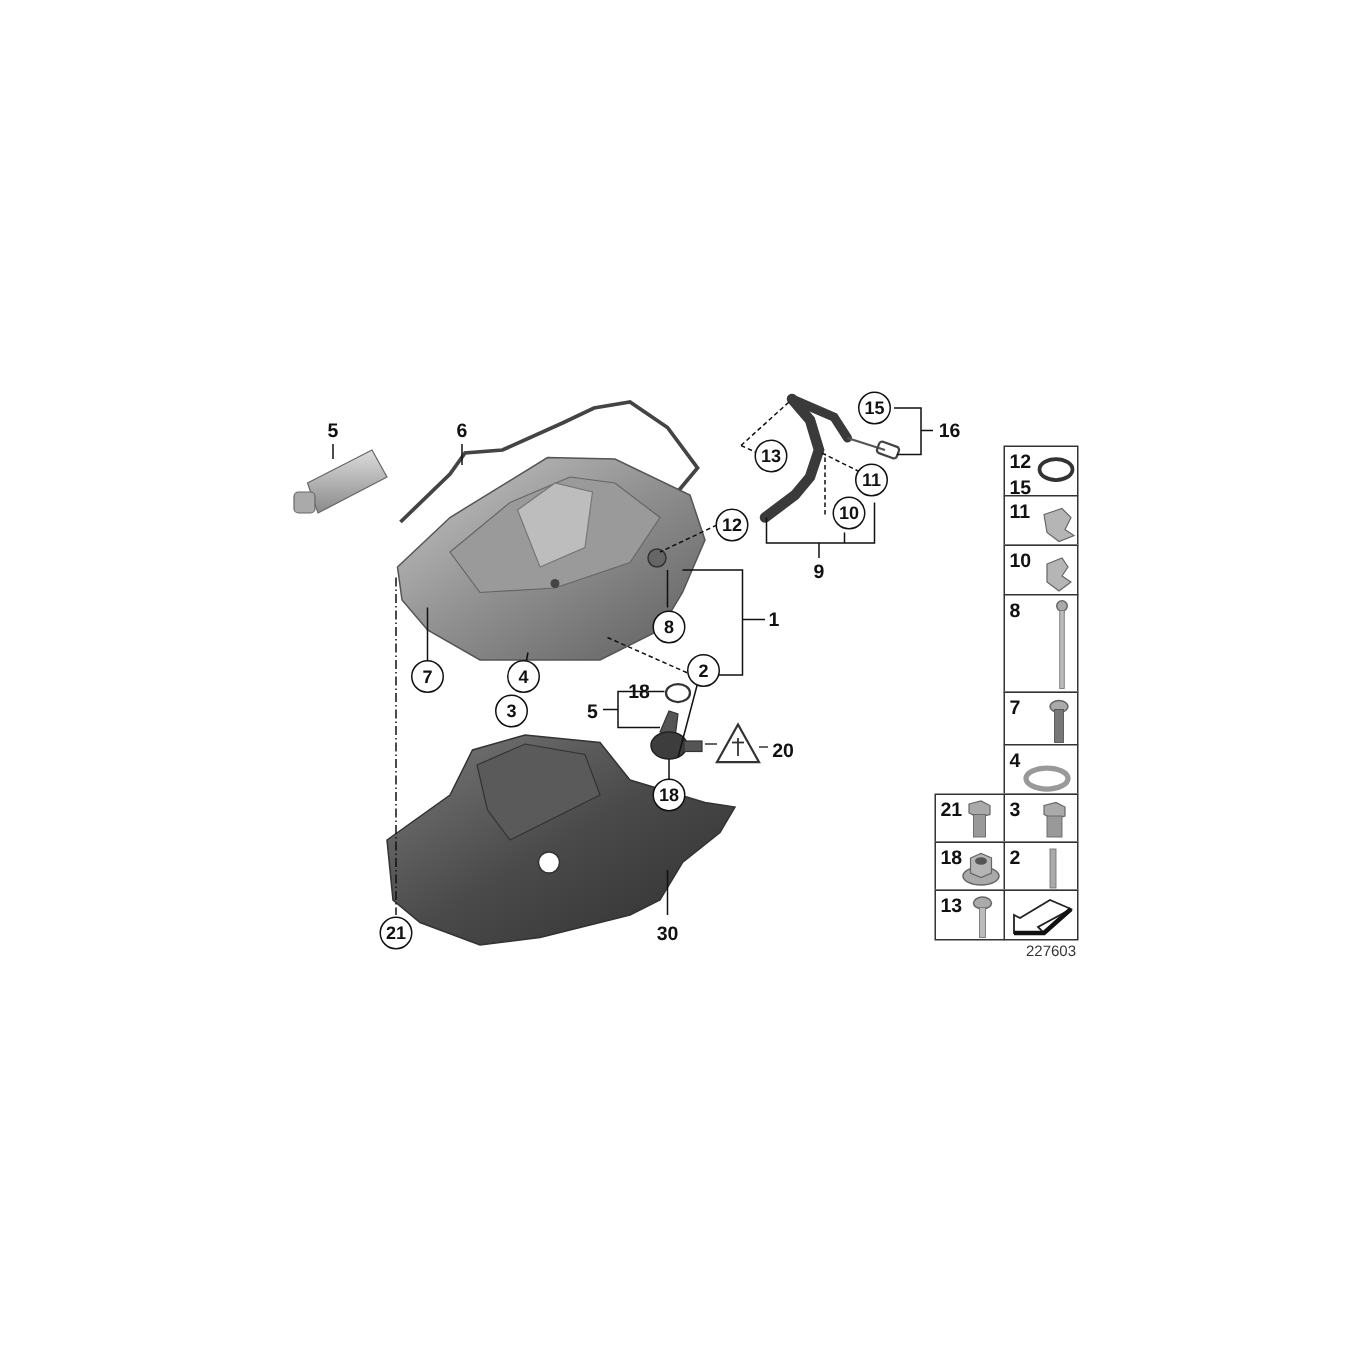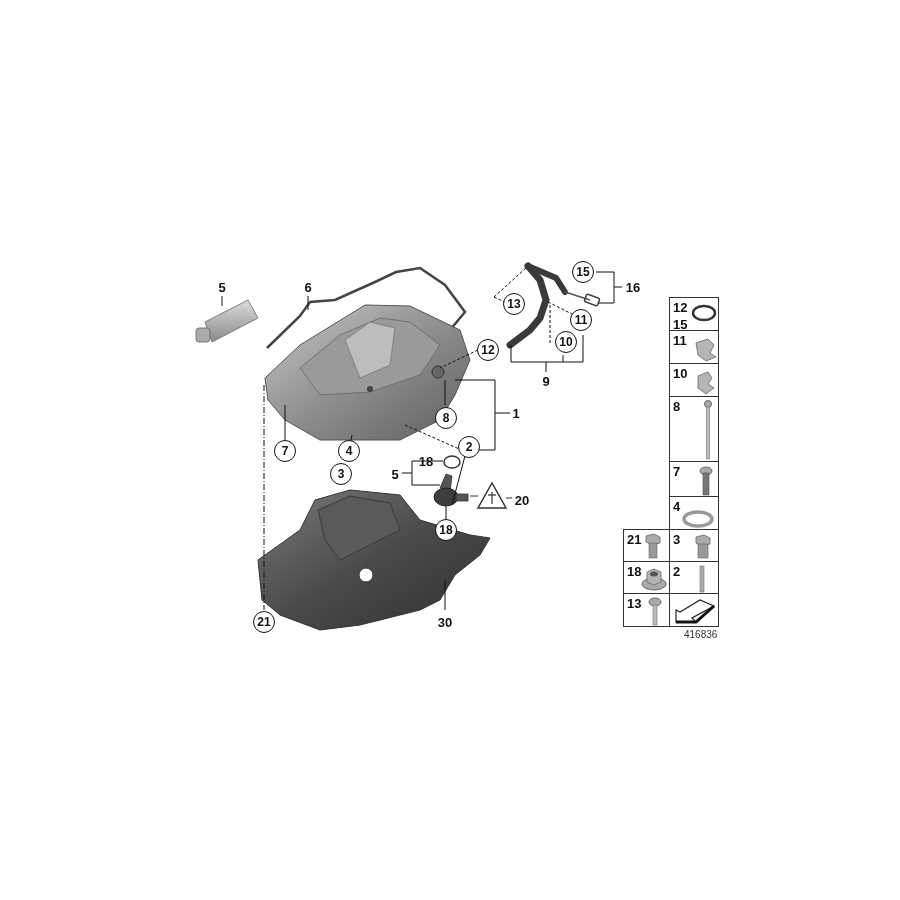--- a/index.html
+++ b/index.html
@@ -226,14 +226,14 @@
     </div>
     <div class="cell" style="left:623px;top:593px;width:47px;height:34px">
       <span class="num">13</span>
       <svg width="47" height="34" style="position:absolute;left:0;top:0">
           <ellipse cx="31" cy="8" rx="6" ry="4" fill="#aaa" stroke="#666"></ellipse>
           <rect x="29" y="11" width="4" height="20" fill="#bbb" stroke="#777" stroke-width="0.6"></rect>
         </svg>
     </div>
   </div>
 
-  <div class="diagid" style="left:684px;top:629px">416836</div>
+  <div class="diagid" style="left:684px;top:629px">227603</div>
 </div>
 
 </body></html>

